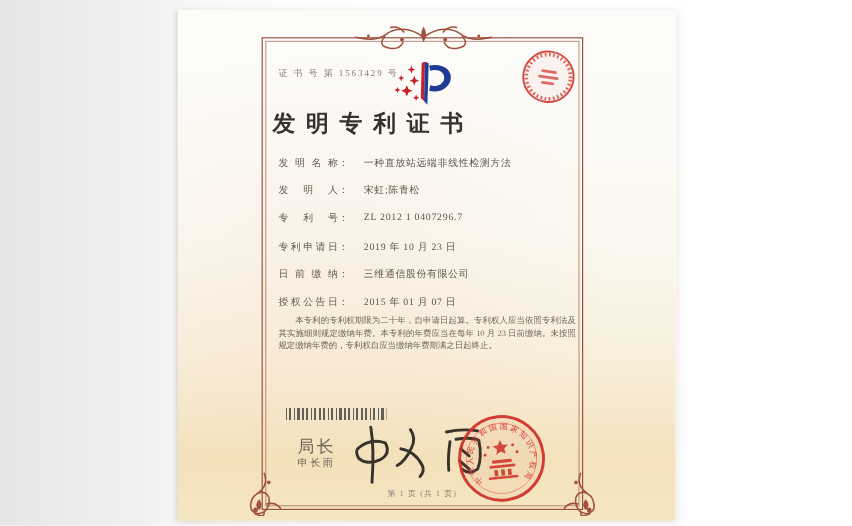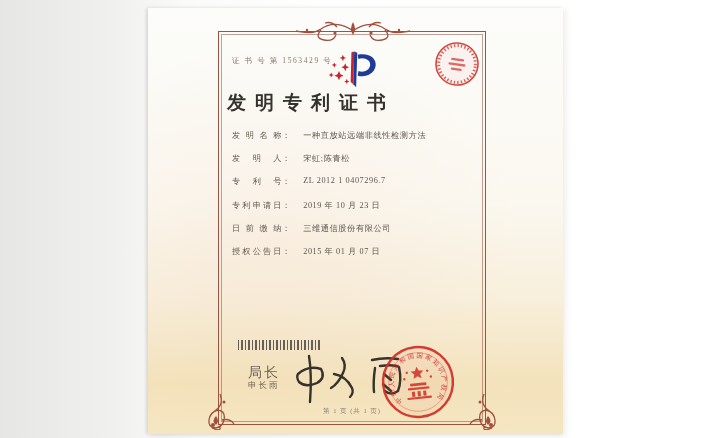--- a/index.html
+++ b/index.html
@@ -172,20 +172,21 @@
         <span class="fvalue">三维通信股份有限公司</span>
     </div>
     <div class="frow">
       <span class="flabel">授权公告日</span>
         <span class="fsep">：</span>
         <span class="fvalue">2015 年 01 月 07 日</span>
     </div>
   </div>
 
   <div class="bodytext">
+    <p>本专利的专利权期限为二十年，自申请日起算。专利权人应当依照专利法及其实施细则规定缴纳年费。本专利的年费应当在每年 10 月 23 日前缴纳。未按照规定缴纳年费的，专利权自应当缴纳年费期满之日起终止。</p>
   </div>
 
   <div class="barcode"></div>
 
   <div class="sign-post">局长</div>
   <div class="sign-name">申长雨</div>
 
   <svg class="signature" viewBox="0 0 130 62">
     <g stroke="#1c1a18" stroke-width="2.4" fill="none" stroke-linecap="round" opacity=".88">
       <path d="M12,26 q10,-9 23,-5 q5,9 -4,14 q-11,5 -18,-1 q-3,-5 -1,-8"></path>

